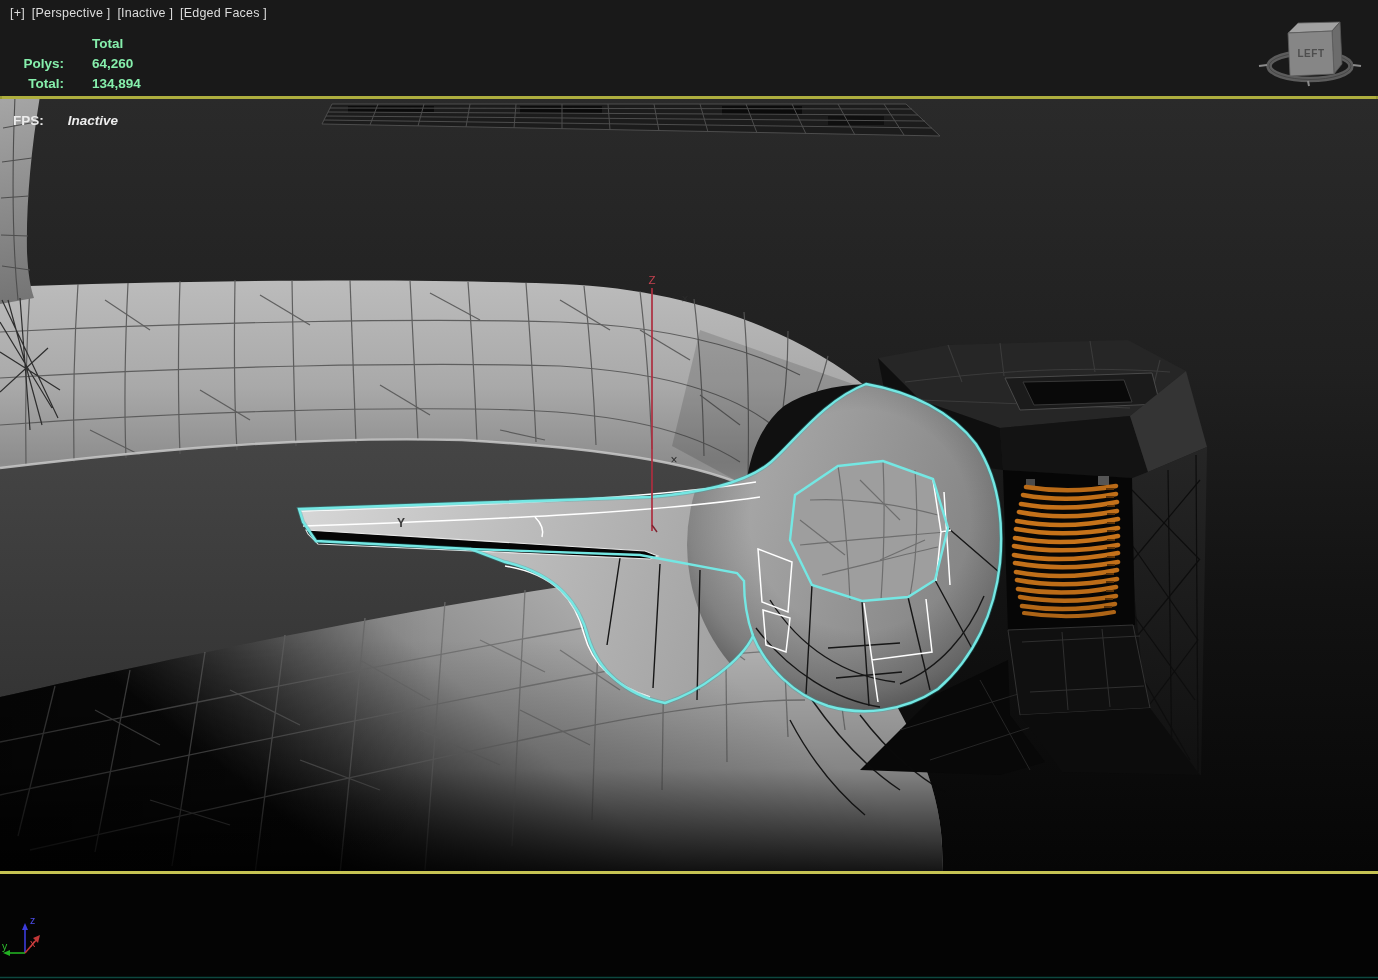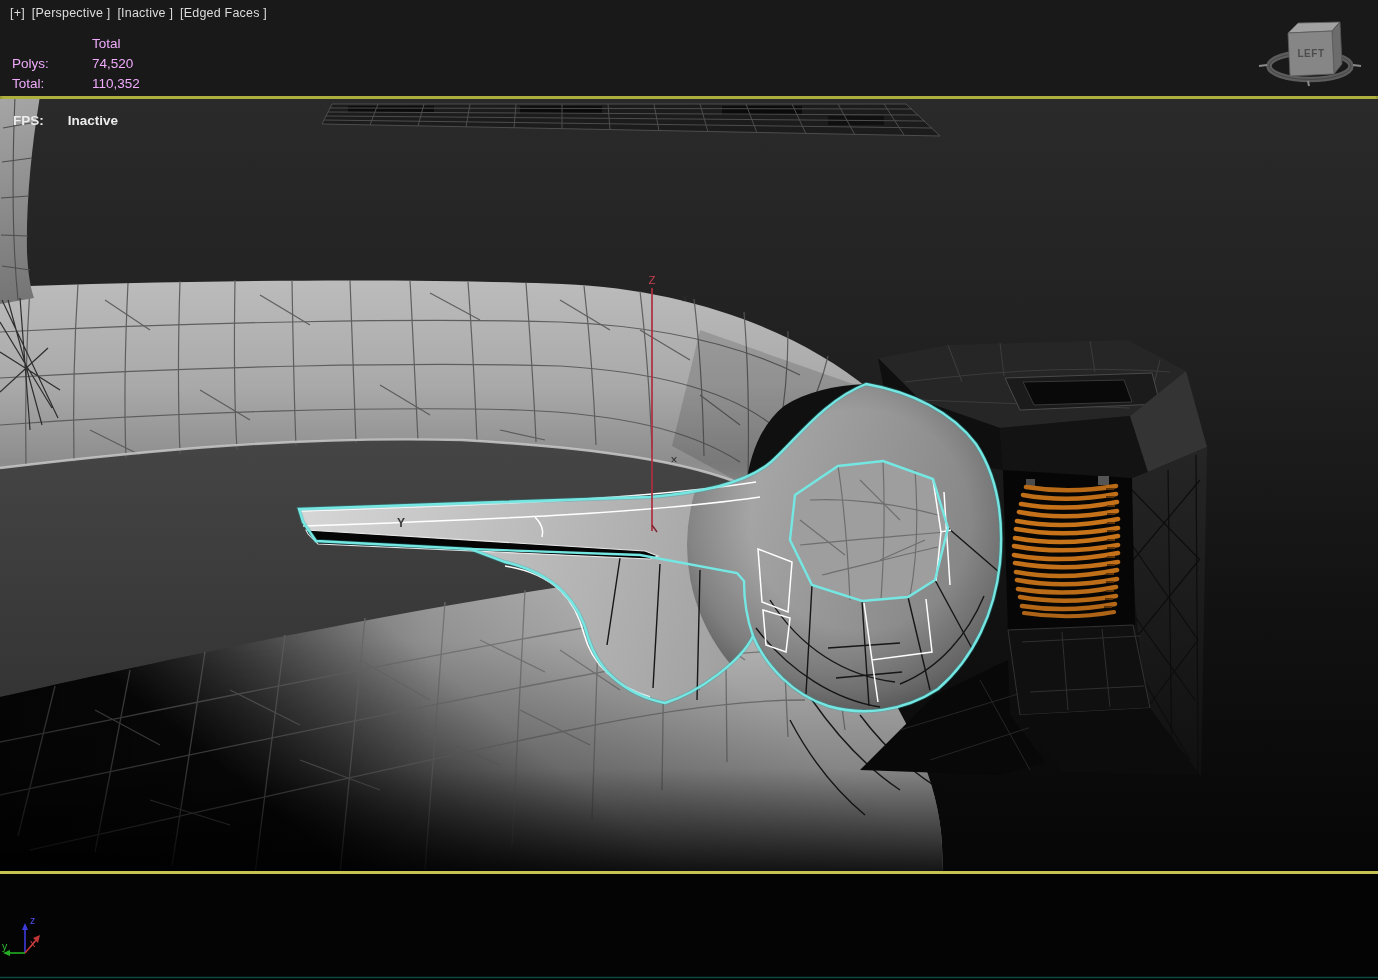--- a/index.html
+++ b/index.html
@@ -4,39 +4,39 @@
 <style>
   html,body{margin:0;padding:0;background:#000;}
   body{width:1378px;height:980px;position:relative;overflow:hidden;
        font-family:"Liberation Sans",sans-serif;-webkit-font-smoothing:antialiased;}
 
   
   .vp-header{position:absolute;left:0;top:0;width:1378px;height:96px;background:#191919;}
   .vp-label-row{position:absolute;left:10px;top:6px;display:flex;gap:7px;
                 font-size:12.5px;color:#dcdcdc;letter-spacing:.2px;}
   .vp-label-row span{cursor:default;}
-  .stats{position:absolute;left:12px;top:34px;color:#f0abfc;font-weight:normal;
+  .stats{position:absolute;left:12px;top:34px;color:#86efac;font-weight:bold;
          font-size:13.5px;line-height:20px;}
   .stats table{border-collapse:collapse;}
   .stats td{padding:0;vertical-align:top;}
-  .stats td.lab{min-width:52px;text-align:left;padding-right:28px;margin-top:7px;}
+  .stats td.lab{min-width:52px;text-align:right;padding-right:28px;margin-top:7px;}
 
   
   .viewcube{position:absolute;right:6px;top:4px;width:128px;height:90px;}
 
   
   .border-top{position:absolute;left:0;top:96px;width:1378px;height:3px;background:#aeae3e;}
   .border-left{position:absolute;left:0;top:96px;width:2px;height:778px;background:#9a9b31;}
   .border-right{position:absolute;left:1376px;top:96px;width:2px;height:778px;background:#9a9b31;}
   .border-bottom{position:absolute;left:0;top:871px;width:1378px;height:3px;background:#c6c353;}
 
   
   .viewport{position:absolute;left:0;top:99px;width:1378px;height:772px;overflow:hidden;}
   .fps-row{position:absolute;left:13px;top:14px;color:#ececec;font-size:13.5px;font-weight:bold;z-index:5;}
-  .fps-row .val{margin-left:24px;font-weight:bold;}
+  .fps-row .val{margin-left:24px;font-weight:bold;font-style:italic;}
 
   
   .bottom-strip{position:absolute;left:0;top:874px;width:1378px;height:106px;background:#040404;}
 </style>
 </head>
 <body>
 
 <div class="vp-header">
   <div class="vp-label-row">
     <span>[+]</span>
@@ -46,25 +46,25 @@
   </div>
   <div class="stats">
     <table>
       <tbody>
           <tr>
             <td class="lab"></td>
             <td>Total</td>
           </tr>
       <tr>
             <td class="lab">Polys:</td>
-          <td>74,520</td>
+          <td>64,260</td>
           </tr>
       <tr>
             <td class="lab">Total:</td>
-          <td>110,352</td>
+          <td>134,894</td>
           </tr>
     </tbody>
       </table>
   </div>
 
   <svg class="viewcube" viewBox="0 0 128 90">
     <ellipse cx="66" cy="62" rx="41" ry="13.5" fill="none" stroke="#6d6d6d" stroke-width="5.5" opacity="0.8"></ellipse>
     <ellipse cx="66" cy="62" rx="41" ry="13.5" fill="none" stroke="#454545" stroke-width="1" opacity="0.9"></ellipse>
     <path d="M23,61 l-8,1" stroke="#8a8a8a" stroke-width="2"></path>
     <path d="M109,61 l8,1" stroke="#8a8a8a" stroke-width="2"></path>

